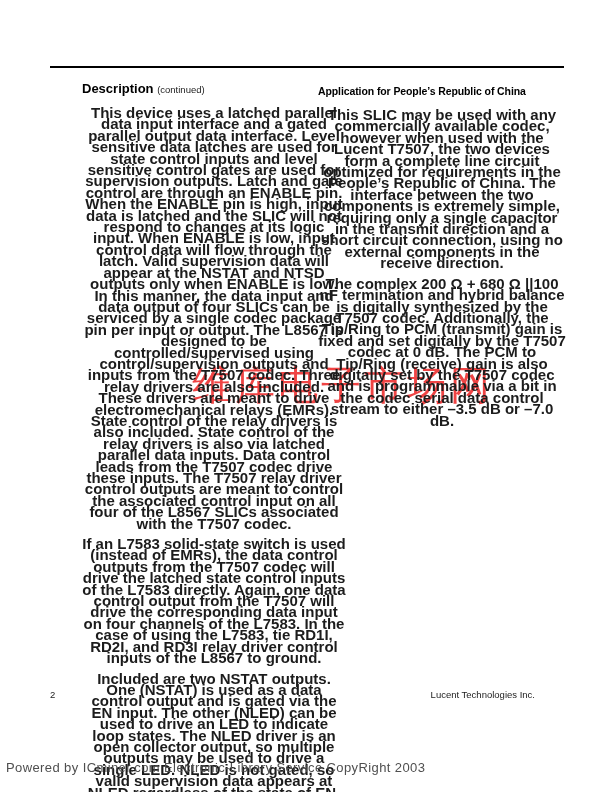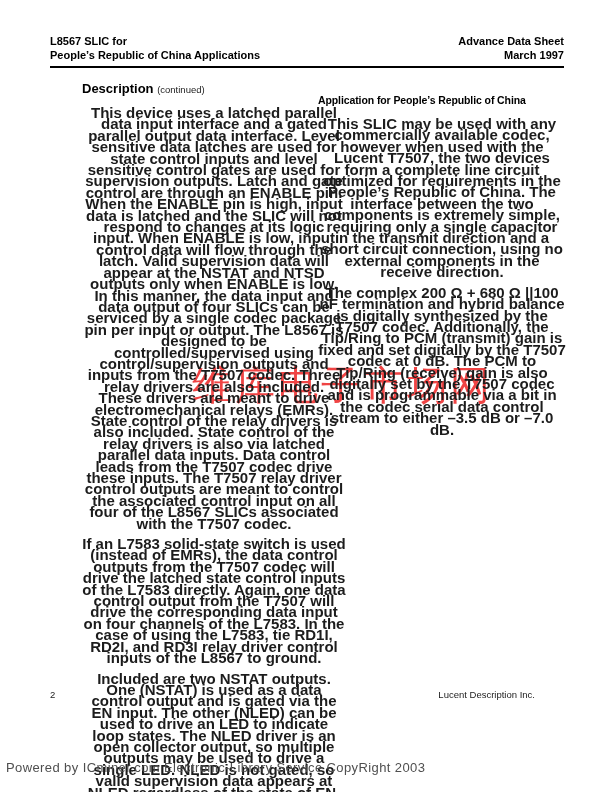--- a/index.html
+++ b/index.html
@@ -30,21 +30,21 @@
     z-index:0;
     user-select:none;
     white-space:nowrap;
   }
   .col{position:absolute;top:82px;z-index:1;}
   .col-left{left:50px;width:264px;margin-left:32px;}
   .col-right{left:318px;width:248px;}
   .sec-title{font-size:13px;font-weight:bold;color:#000;margin:0 0 10px 0;line-height:14px;}
   .sub-title{font-size:11.5px;font-weight:bold;color:#000;margin:0 0 10px 0;line-height:13px;}
   .suffix{font-size:9.5px;font-weight:normal;color:#1c1c1c;}
-  .app-title{font-size:10.5px;font-weight:bold;color:#000;margin:12px 0 11px 0;line-height:13px;white-space:nowrap;letter-spacing:-0.1px;}
+  .app-title{font-size:10.5px;font-weight:bold;color:#000;margin:3px 0 11px 0;line-height:13px;white-space:nowrap;letter-spacing:-0.1px;}
   .body-text p{
     font-size:15px;line-height:11.4px;margin:0 0 9px 0;
     text-align:center;color:#1c1c1c;font-weight:bold;
   }
   .footer{
     position:absolute;left:50px;top:689px;width:485px;
     display:flex;justify-content:space-between;
     font-size:9.5px;color:#1c1c1c;z-index:1;
   }
   .stamp{
@@ -55,30 +55,20 @@
     white-space:nowrap;
   }
 </style>
 </head>
 <body>
 
 <div class="page">
 
   <div class="watermark" style="color: #ef4444; text-align: right;">维库电子市场网</div>
 
-  <div class="header">
-    <div class="h-left">
-      <div>L8567 SLIC for</div>
-      <div>People’s Republic of China Applications</div>
-    </div>
-    <div class="h-right">
-      <div>Advance Data Sheet</div>
-      <div>March 1997</div>
-    </div>
-  </div>
 
   <div class="rule"></div>
 
   <div class="col col-left">
     <h1 class="sec-title"><span>Description</span> <span class="suffix">(continued)</span></h1>
     <div class="body-text">
         <p>This device uses a latched parallel data input interface and a gated parallel output data interface. Level sensitive data latches are used for state control inputs and level sensitive control gates are used for supervision outputs. Latch and gate control are through an ENABLE pin. When the ENABLE pin is high, input data is latched and the SLIC will not respond to changes at its logic input. When ENABLE is low, input control data will flow through the latch. Valid supervision data will appear at the NSTAT and NTSD outputs only when ENABLE is low. In this manner, the data input and data output of four SLICs can be serviced by a single codec package pin per input or output. The L8567 is designed to be controlled/supervised using control/supervision outputs and inputs from the T7507 codec. Three relay drivers are also included. These drivers are meant to drive electromechanical relays (EMRs). State control of the relay drivers is also included. State control of the relay drivers is also via latched parallel data inputs. Data control leads from the T7507 codec drive these inputs. The T7507 relay driver control outputs are meant to control the associated control input on all four of the L8567 SLICs associated with the T7507 codec.</p>
         <p>If an L7583 solid-state switch is used (instead of EMRs), the data control outputs from the T7507 codec will drive the latched state control inputs of the L7583 directly. Again, one data control output from the T7507 will drive the corresponding data input on four channels of the L7583. In the case of using the L7583, tie RD1I, RD2I, and RD3I relay driver control inputs of the L8567 to ground.</p>
         <p>Included are two NSTAT outputs. One (NSTAT) is used as a data control output and is gated via the EN input. The other (NLED) can be used to drive an LED to indicate loop states. The NLED driver is an open collector output, so multiple outputs may be used to drive a single LED. NLED is not gated, so valid supervision data appears at NLED regardless of the state of EN. NLED can be used as an alternative, nongated, data control output.</p>
       </div>
@@ -87,18 +77,18 @@
   <div class="col col-right">
     <h1 class="app-title">Application for People’s Republic of China</h1>
     <div class="body-text">
         <p>This SLIC may be used with any commercially available codec, however when used with the Lucent T7507, the two devices form a complete line circuit optimized for requirements in the People’s Republic of China. The interface between the two components is extremely simple, requiring only a single capacitor in the transmit direction and a short circuit connection, using no external components in the receive direction.</p>
         <p>The complex 200 Ω + 680 Ω ||100 nF termination and hybrid balance is digitally synthesized by the T7507 codec. Additionally, the Tip/Ring to PCM (transmit) gain is fixed and set digitally by the T7507 codec at 0 dB. The PCM to Tip/Ring (receive) gain is also digitally set by the T7507 codec and is programmable via a bit in the codec serial data control stream to either –3.5 dB or –7.0 dB.</p>
       </div>
   </div>
 
   <div class="footer">
     <span>2</span>
-    <span>Lucent Description Inc.</span>
+    <span>Lucent Technologies Inc.</span>
   </div>
 
   <div class="stamp">Powered by ICminer.com Electronic-Library Service CopyRight 2003</div>
 
 </div>
 
 </body></html>

